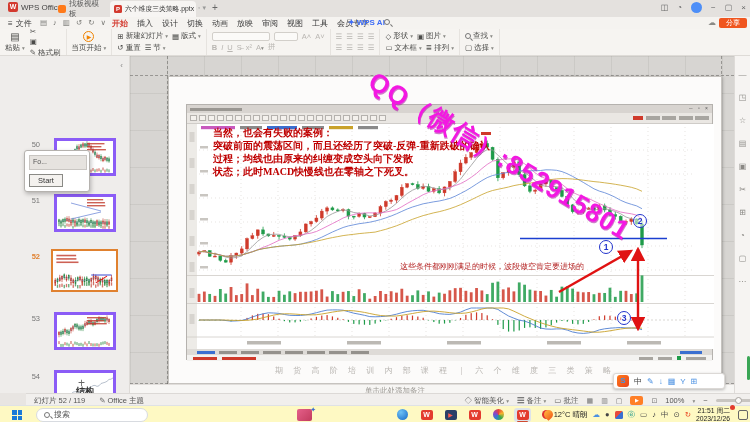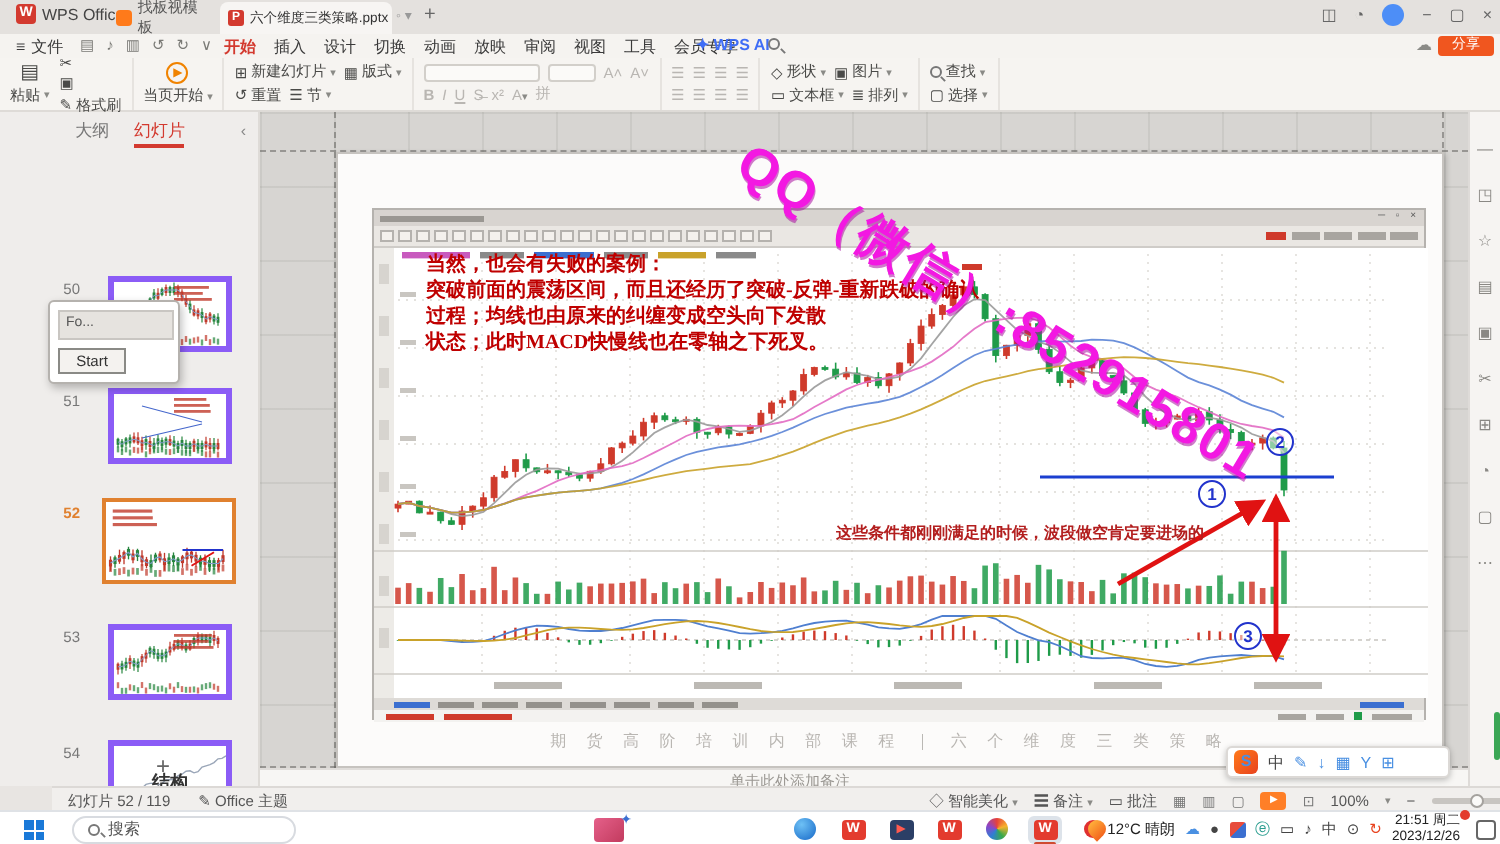--- a/index.html
+++ b/index.html
@@ -89,21 +89,21 @@
   .c-tabs b{display:block;width:18px;height:3px;background:#94918c;}
   .c-tabs b.blue{background:#3b6fd0;}
   .c-tabs .sp{flex:1;}
   .c-stat{position:absolute;left:0;top:250px;width:100%;height:6px;background:#f3f2f0;display:flex;gap:5px;align-items:center;padding:0 6px;}
   .c-stat b{display:block;width:24px;height:3px;background:#cf3a2b;}
   .c-stat b.g1{background:#a8a5a0;width:14px;}
   .c-stat .dotg{width:4px;height:4px;background:#1f9b49;}
   .c-stat .sp{flex:1;}
 
   .para{position:absolute;left:26px;top:2px;width:292px;font-family:"Liberation Serif",serif;font-weight:bold;font-size:10px;line-height:13px;color:#bf0000;}
-  .entrynote{position:absolute;left:213px;top:137px;width:220px;font-family:"Liberation Serif",serif;font-weight:bold;font-size:8px;color:#b31f1f;text-align:center;}
+  .entrynote{position:absolute;left:213px;top:137px;width:220px;font-family:"Liberation Serif",serif;font-weight:normal;font-size:8px;color:#b31f1f;}
   .mark{position:absolute;width:14px;height:14px;border:1.5px solid #2233cc;border-radius:50%;color:#2233cc;font-size:8.5px;font-weight:bold;text-align:center;line-height:13px;background:rgba(255,255,255,.5);}
 
   .watermark{position:absolute;left:250px;top:8px;z-index:50;transform:rotate(31deg);transform-origin:0 0;
     font-size:26px;font-weight:bold;color:#f318e2;letter-spacing:1px;white-space:nowrap;text-shadow:1px 1px 0 rgba(170,16,160,.55);}
 
   
   .rsidebar{position:absolute;left:734px;top:56px;width:16px;height:337px;background:#f6f4f2;border-left:1px solid #dedbd8;}
   .rsidebar span{display:block;text-align:center;font-size:8px;color:#8a8884;margin-top:14px;}
   .scrollmark{position:absolute;right:0px;top:300px;width:3px;height:24px;background:#3aa655;border-radius:2px;}
 
@@ -114,21 +114,21 @@
   
   .statusbar{position:absolute;left:0;top:393px;width:750px;height:12px;background:#f1efed;border-top:1px solid #dcd9d6;font-size:7.5px;color:#555;margin-left:26px;}
   .statusbar .lft{position:absolute;left:8px;top:2px;display:flex;gap:14px;align-items:center;}
   .statusbar .rgt{position:absolute;right:4px;top:1.5px;display:flex;gap:8px;align-items:center;}
   .vico{font-size:7px;color:#777;}
   .playbtn{width:13px;height:9px;background:#ff7f27;border-radius:2px;color:#fff;font-size:5px;text-align:center;line-height:9px;}
   .slider{position:relative;width:44px;height:3px;background:#c8c5c1;border-radius:2px;}
   .slider i{position:absolute;left:19px;top:-2px;width:7px;height:7px;border-radius:50%;background:#fbfaf8;border:1px solid #a5a29e;}
 
   
-  .taskbar{position:absolute;left:0;top:405px;width:750px;height:17px;background:#ffffff;border-top:1px solid #dfe2e6;}
+  .taskbar{position:absolute;left:0;top:405px;width:750px;height:17px;background:#fef9c3;border-top:1px solid #dfe2e6;}
   .startbtn{position:absolute;left:12px;top:4px;width:10px;height:10px;display:grid;grid-template-columns:4.5px 4.5px;grid-gap:1px;}
   .startbtn i{background:#1a79d8;width:4.5px;height:4.5px;}
   .tsearch{position:absolute;left:36px;top:1.5px;width:112px;height:14px;background:#fff;border:1px solid #d8dbe0;border-radius:7px;font-size:8px;color:#555;display:flex;align-items:center;gap:4px;padding-left:7px;}
   .widgeticon{position:absolute;left:297px;top:3px;width:15px;height:12px;background:linear-gradient(135deg,#e5608a,#c23b5e);border-radius:2px;}
   .widgeticon:after{content:"✦";position:absolute;right:-4px;top:-3px;color:#3b6fd0;font-size:7px;}
   .apps{position:absolute;left:394px;top:1px;display:flex;gap:7px;align-items:center;height:15px;}
   .app{width:17px;height:14px;display:flex;align-items:center;justify-content:center;border-radius:3px;position:relative;}
   .app.active{background:#dde3ea;}
   .app.active:after{content:"";position:absolute;left:3px;bottom:-1px;width:11px;height:2px;background:#d04a30;border-radius:1px;}
   .bluecirc{width:11px;height:11px;border-radius:50%;background:radial-gradient(circle at 35% 30%,#6ec1f5,#1668c8);}
@@ -346,24 +346,20 @@
         <span class="ritem">
             <span>▢</span>
             <span>选择</span>
             <span class="caret">▾</span>
           </span>
       </div>
     </div>
   </div>
 
   <div class="lpanel">
-    <div class="ptabs">
-      <span>大纲</span>
-      <span class="on">幻灯片</span>
-    </div>
     <span class="collapse">‹</span>
 
     <span class="tnum" style="top:84px">50</span>
     <div class="thumb" style="top:82px">
         <svg id="mini0" viewBox="0 0 56 32">
           <line x1="2" y1="18.57929804803771" x2="2" y2="23.99541237898889" stroke="#c0392b" stroke-width="0.6"></line>
           <rect x="1.3" y="19.71812274964439" width="1.4" height="3" fill="#c0392b"></rect>
           <rect x="1.4" y="26.956036209108326" width="1.2" height="3" fill="#c0392b" opacity="0.7"></rect>
           <line x1="4" y1="19.804452283123723" x2="4" y2="25.190043373494433" stroke="#c0392b" stroke-width="0.6"></line>
           <rect x="3.3" y="20.4625440667209" width="1.4" height="3" fill="#c0392b"></rect>

